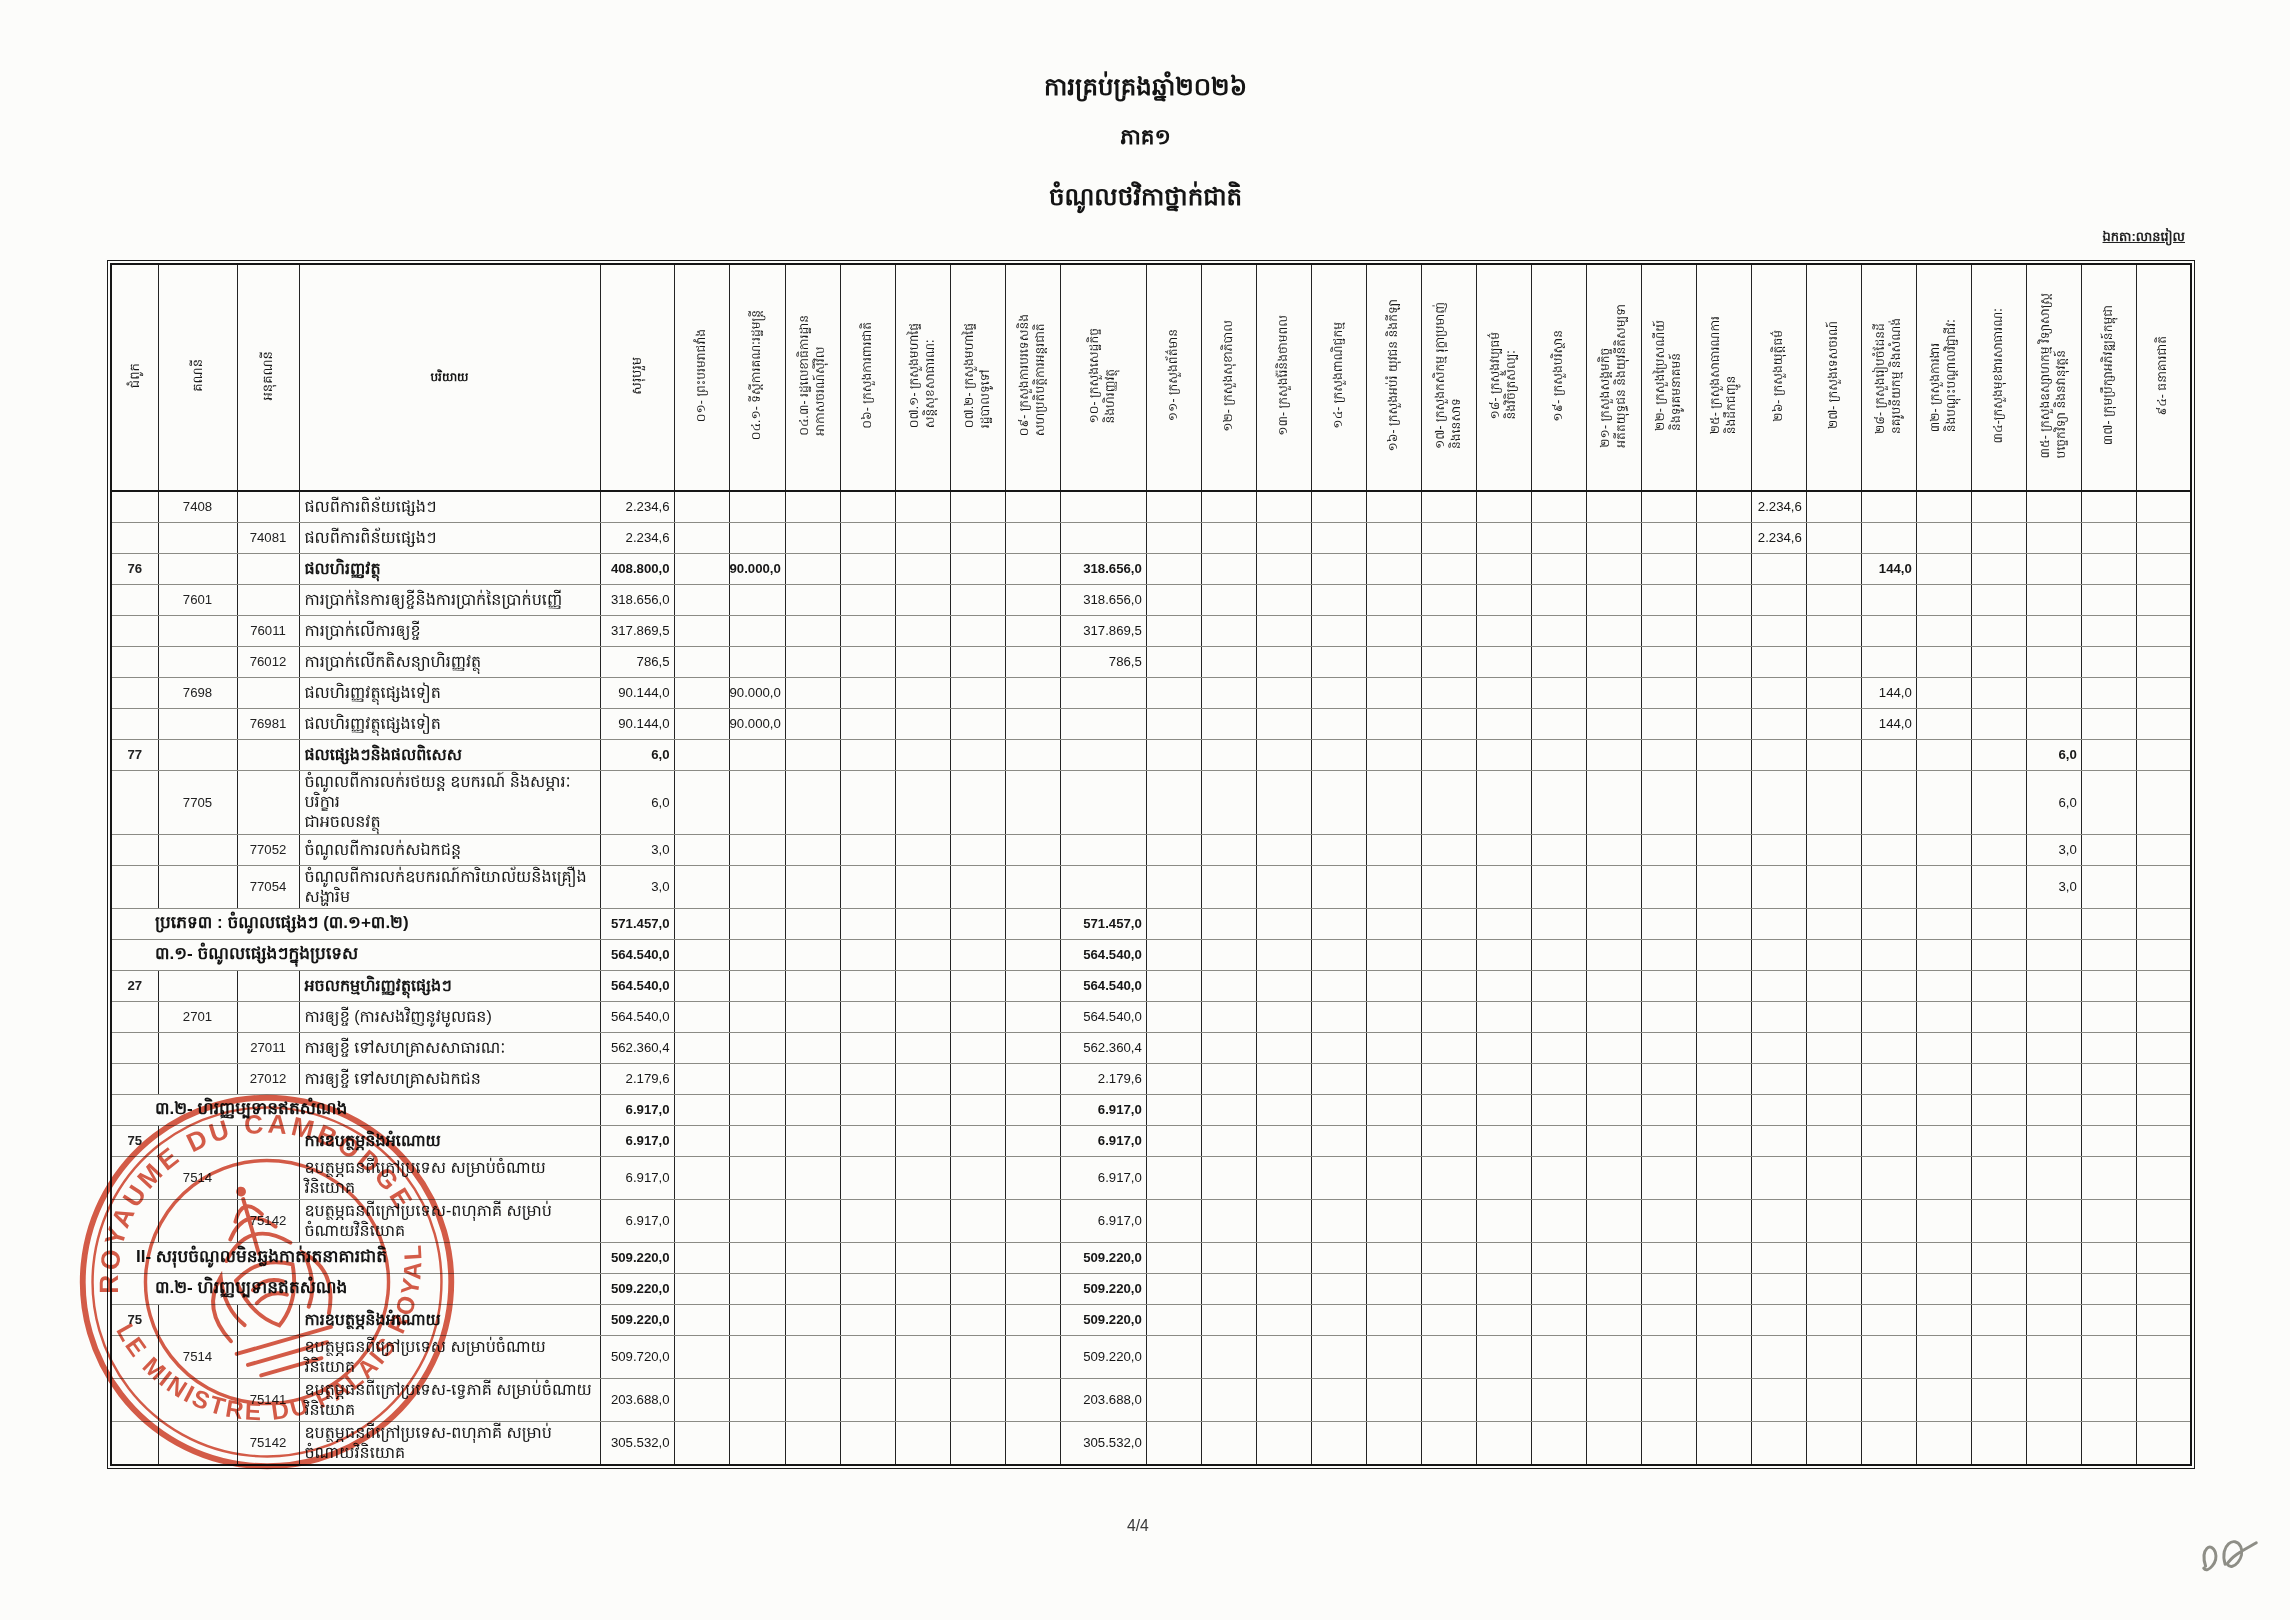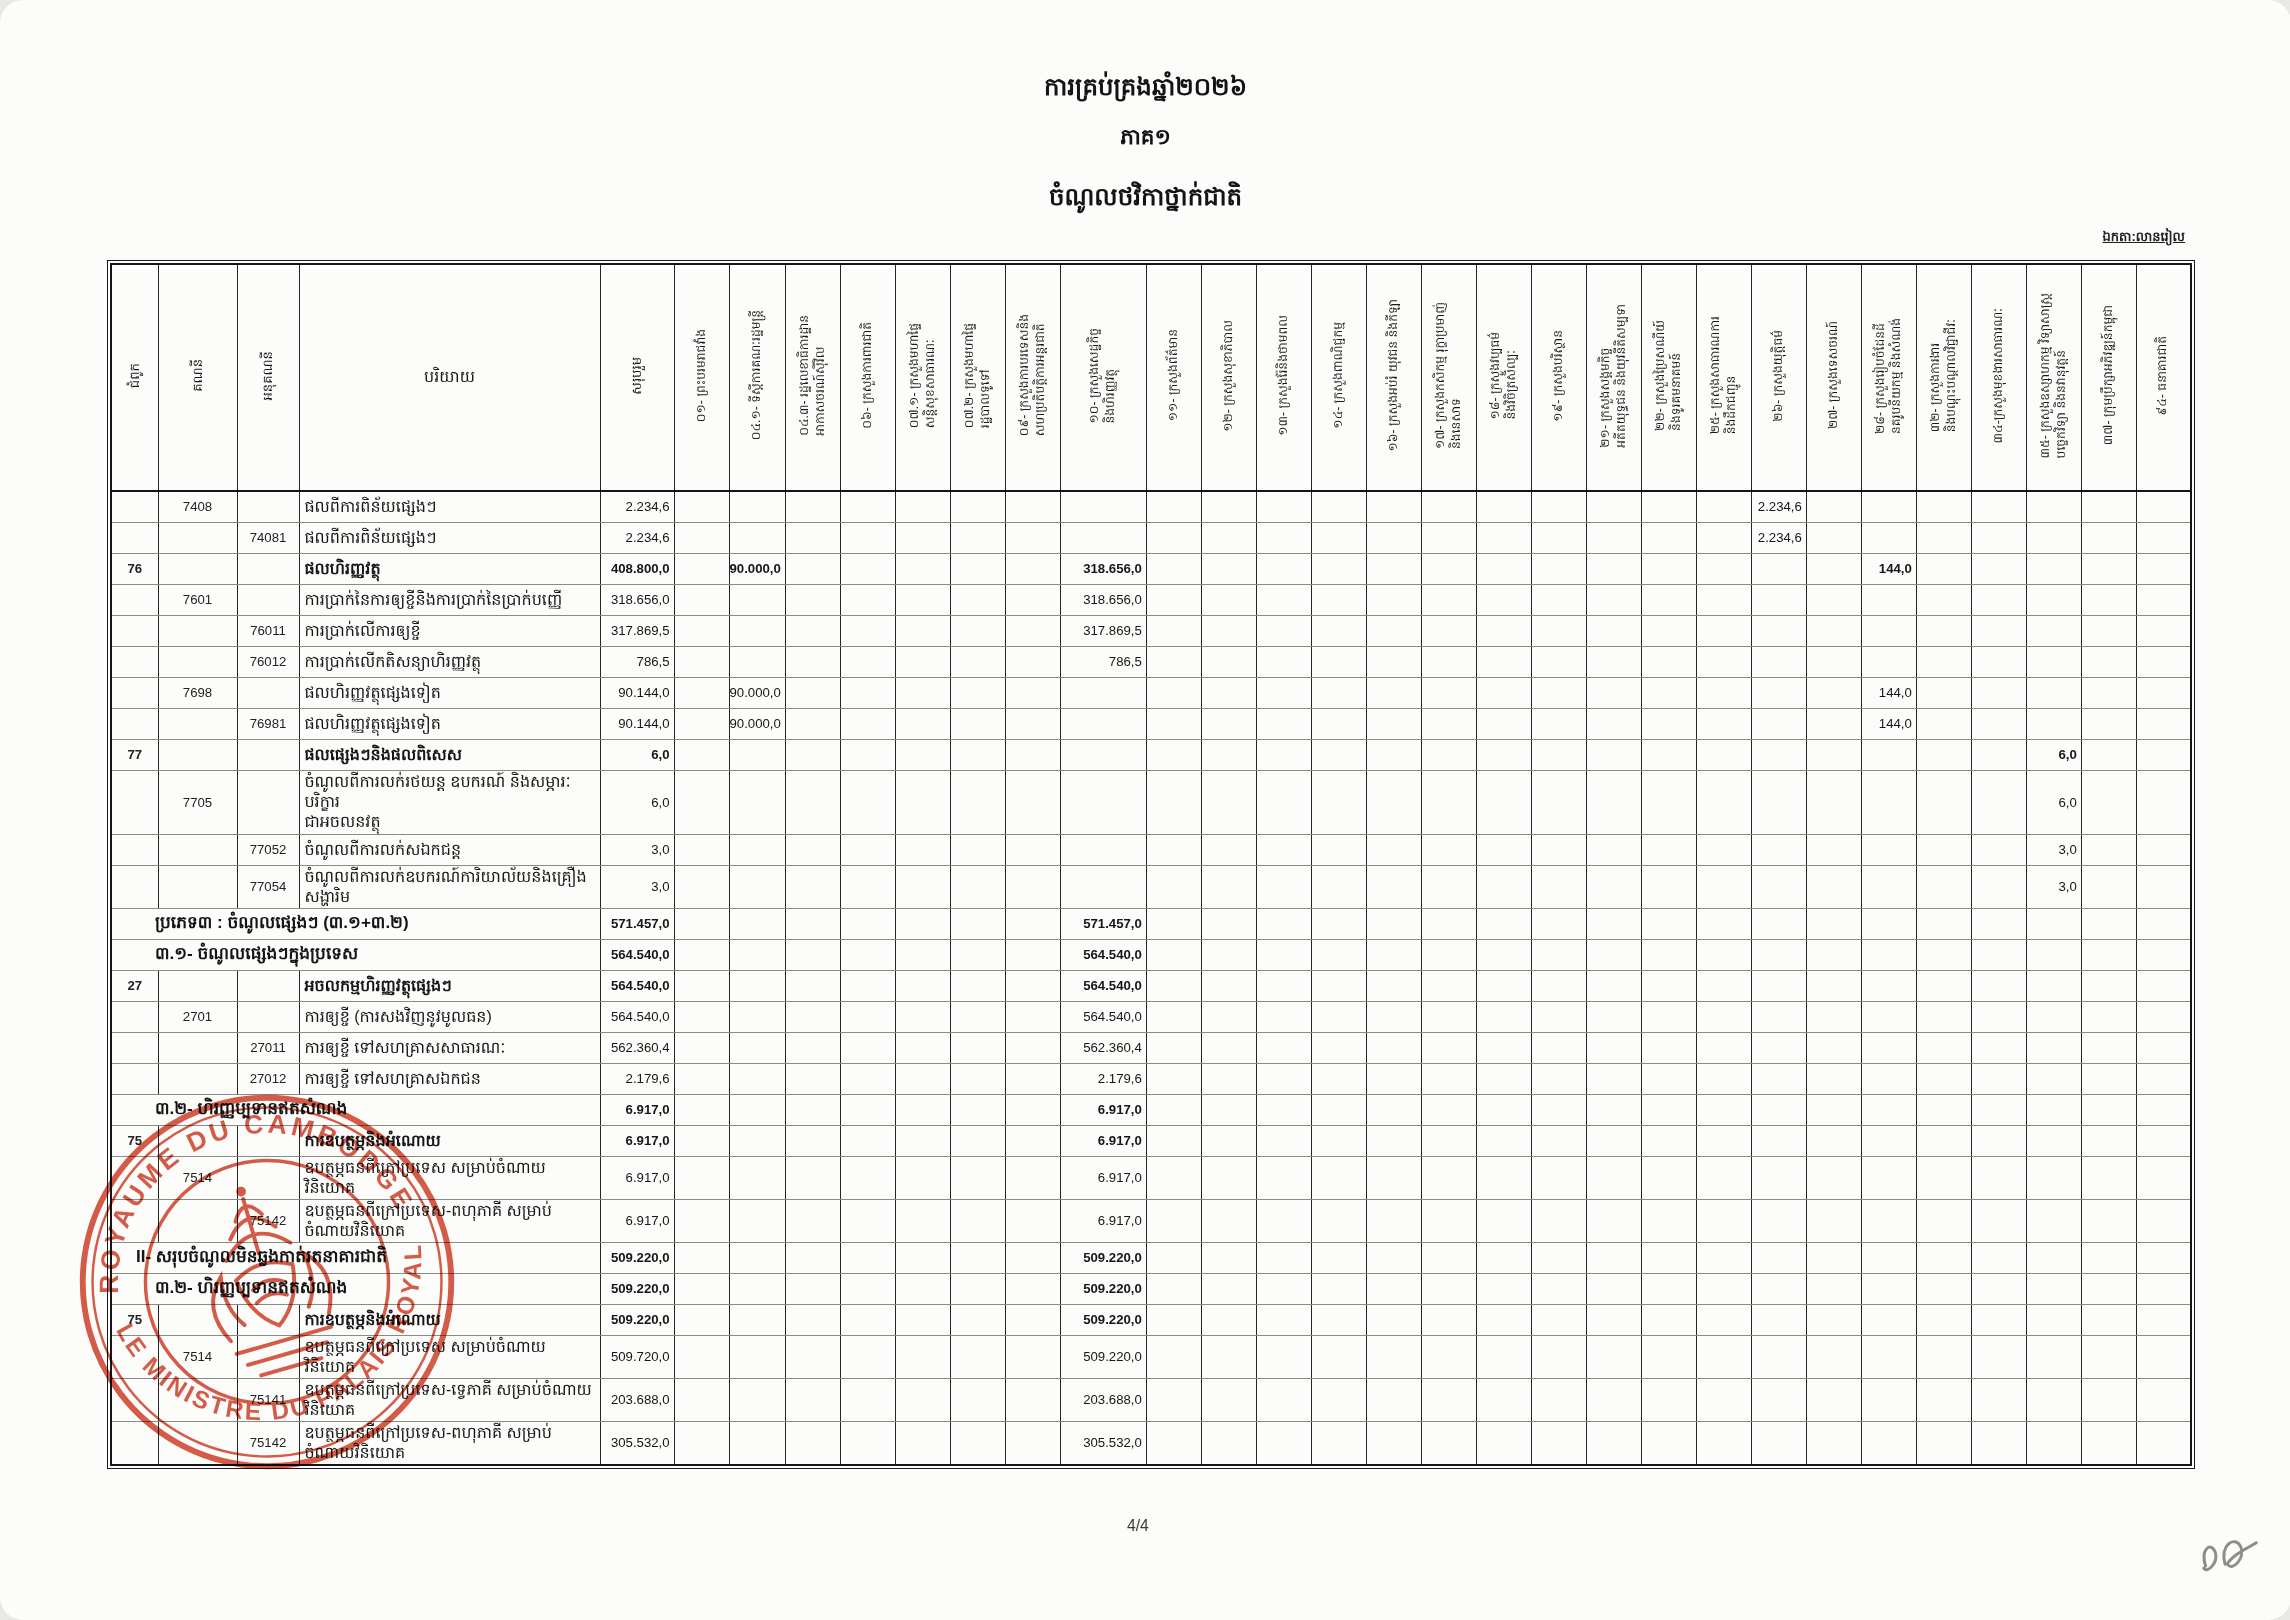--- a/index.html
+++ b/index.html
@@ -1,18 +1,18 @@
 <!DOCTYPE html>
 <html><head>
 <meta charset="utf-8">
 <style>
   html,body{margin:0;padding:0;background:#e8e8e4;}
   .page{
     position:relative;width:2291px;height:1620px;background:#fcfcfa;
-    font-family:"Liberation Sans",sans-serif;color:#1b1b1b;overflow:hidden;border-radius:23px;
+    font-family:"Liberation Sans",sans-serif;color:#1b1b1b;overflow:hidden;
   }
   
   .title-block{position:absolute;top:71px;left:0;width:100%;text-align:center;}
   .title-line{font-weight:bold;color:#141414;}
   .t1{font-size:24.5px;margin-bottom:15.7px;}
   .t2{font-size:21.6px;margin-bottom:26px;}
   .t3{font-size:24.5px;}
   .unit-note{
     position:absolute;top:228px;right:106px;font-size:13px;font-weight:bold;
     text-decoration:underline;color:#222;
@@ -29,21 +29,21 @@
     height:225px;vertical-align:middle;text-align:center;
     border-bottom:2.9px solid #161616;border-top:2.5px solid #161616;
     font-weight:normal;background:transparent;
   }
   .vt{
     display:inline-block;writing-mode:vertical-rl;transform:rotate(180deg);
     font-size:12.3px;line-height:1.3;max-height:210px;white-space:pre-line;
     text-align:left;color:#191919;
   }
   .fixed-h .vt{font-size:13.2px;}
-  .hdesc{font-size:16px;font-weight:normal;color:#161616;}
+  .hdesc{font-size:12px;font-weight:bold;color:#161616;}
   tbody tr{height:31px;}
   tbody tr.tall{height:64px;}
   td.code{text-align:center;font-size:13.2px;color:#222;}
   td.desc{font-size:16px;padding:1px 3.9px 1px 4.9px;line-height:1.25;color:#161616;}
   td.num{text-align:right;font-size:13.2px;padding-right:3.9px;color:#161616;
          font-family:"Liberation Sans",sans-serif;}
   tr.b td.desc,tr.b td.num,tr.b td.code{font-weight:bold;}
   td.sectxt{font-size:17px;font-weight:bold;padding-left:43px;color:#141414;}
   tr.grand td.sectxt{padding-left:24px;}
   

